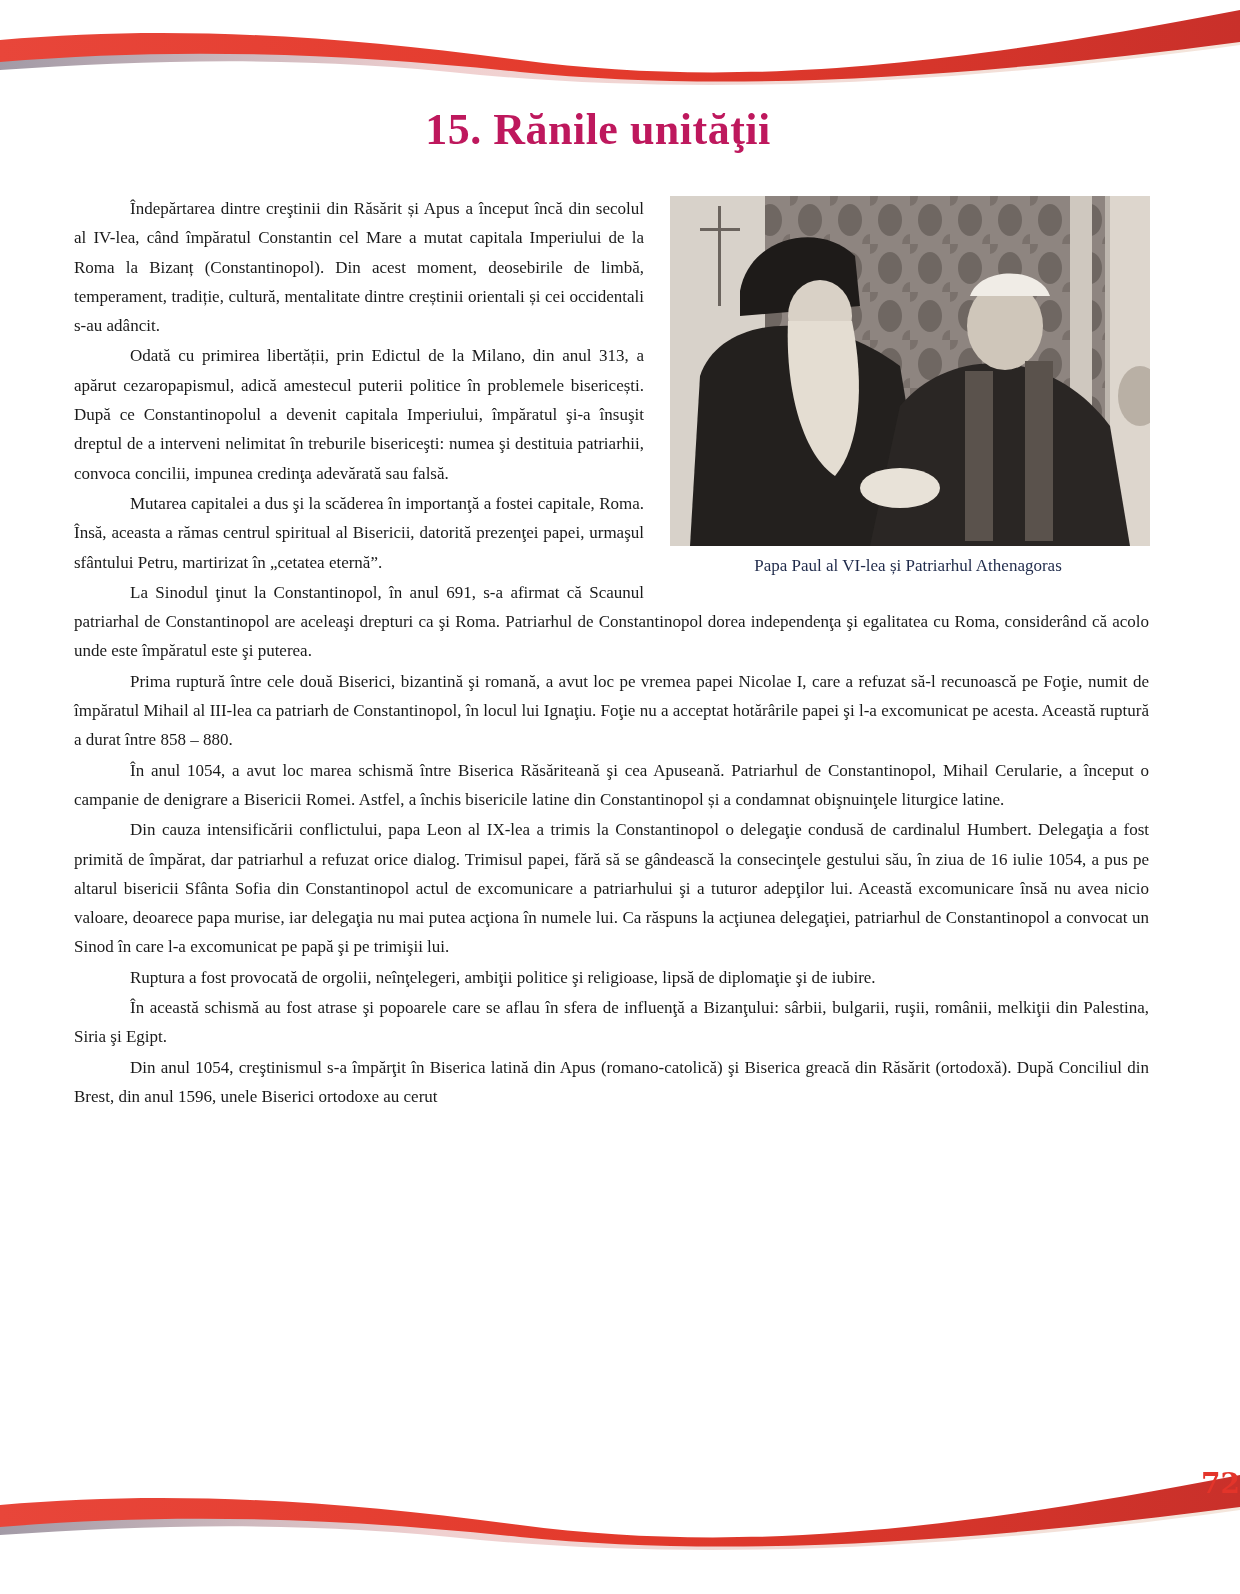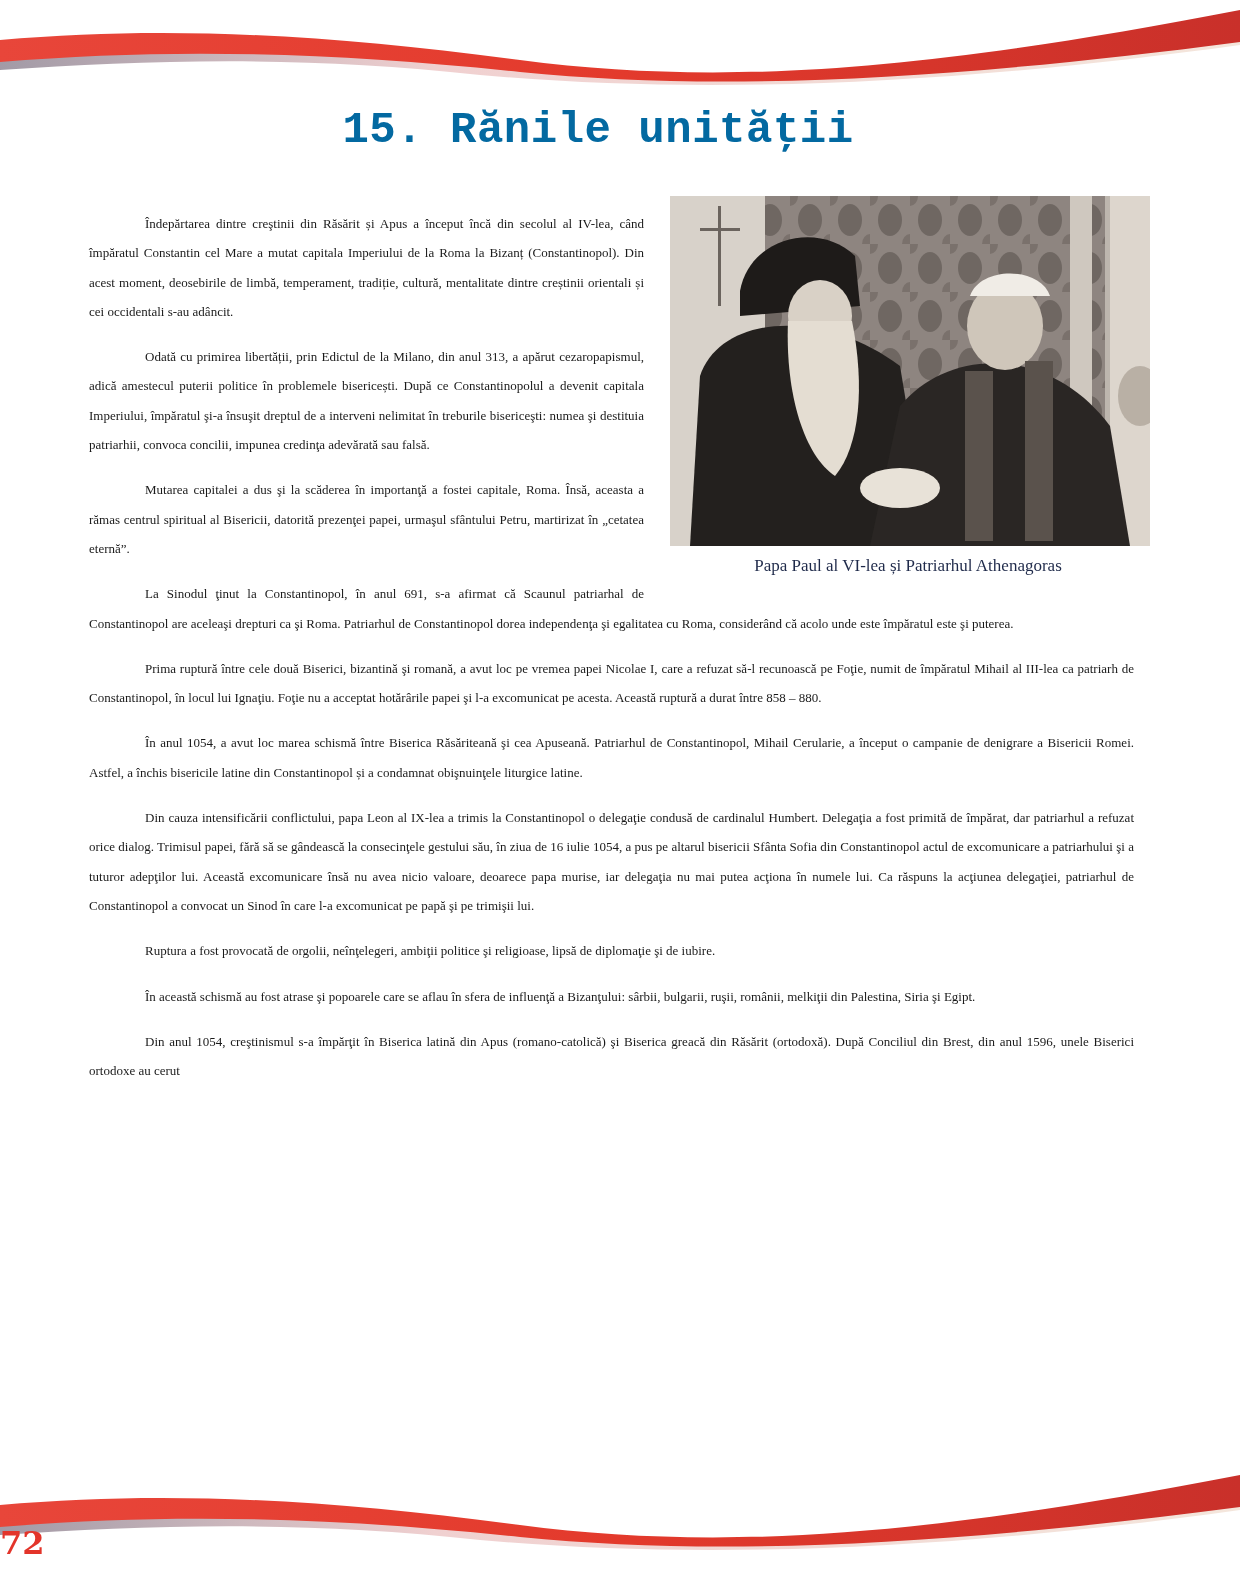--- a/index.html
+++ b/index.html
@@ -2,43 +2,43 @@
 <html><head>
 <meta charset="utf-8">
 <style>
   html, body { margin: 0; padding: 0; background: #ffffff; }
   body { width: 1240px; height: 1594px; position: relative; overflow: hidden; font-family: "Liberation Serif", "DejaVu Serif", serif; color: #1a1a1a; }
   .wave { position: absolute; left: 0; width: 1240px; }
   .wave-top { top: 0; height: 100px; }
   .wave-bottom { top: 1430px; height: 140px; }
   .title {
     position: absolute; top: 100px; left: 0; width: 1196px; text-align: center;
-    font-family: Liberation Mono, monospace; font-weight: bold;
-    font-size: 44px; color: #0369a1; letter-spacing: 0.5px; line-height: 60px; margin: 0;
+    font-family: Liberation Serif, serif; font-weight: bold;
+    font-size: 44px; color: #be185d; letter-spacing: 0.5px; line-height: 60px; margin: 0;
   }
   .content { position: absolute; left: 73px; top: 193px; width: 1077px; }
   .figure {
     float: right; width: 484px; margin: 3px 0 6px 22px;
   }
   .photo {
     width: 480px; height: 350px; margin-left: 4px; display: block;
     background: #2a2623; position: relative; overflow: hidden;
   }
   .caption {
     text-align: center; color: #1f2a4a; font-size: 19px; line-height: 28px; margin-top: 6px;
     font-family: Liberation Serif, serif; font-size: 17px;
   }
   p.para {
-    margin: 16px; text-align: justify; text-indent: 56px;
-    font-size: 13px; line-height: 29.3px;
+    margin: 1px; text-align: justify; text-indent: 56px;
+    font-size: 17px; line-height: 29.3px;
     font-family: "Liberation Serif", serif;
   }
   .page-number {
-    position: absolute; top: 1524px; left: 0; width: 1240px; text-align: left;
-    font-family: "DejaVu Serif", serif; font-weight: bold; font-size: 32px; color: #e3342a;
+    position: absolute; top: 1467px; left: 0; width: 1240px; text-align: right;
+    font-family: "DejaVu Serif", serif; font-weight: bold; font-size: 28px; color: #e3342a;
   }
 </style>
 </head>
 <body>
 
 <svg class="wave wave-top" viewBox="0 0 1240 100" preserveAspectRatio="none">
   <defs>
     <linearGradient id="wg1" x1="0" x2="1" y1="0" y2="0">
       <stop offset="0" stop-color="#e8463a"></stop>
       <stop offset="0.5" stop-color="#e33a2c"></stop>

